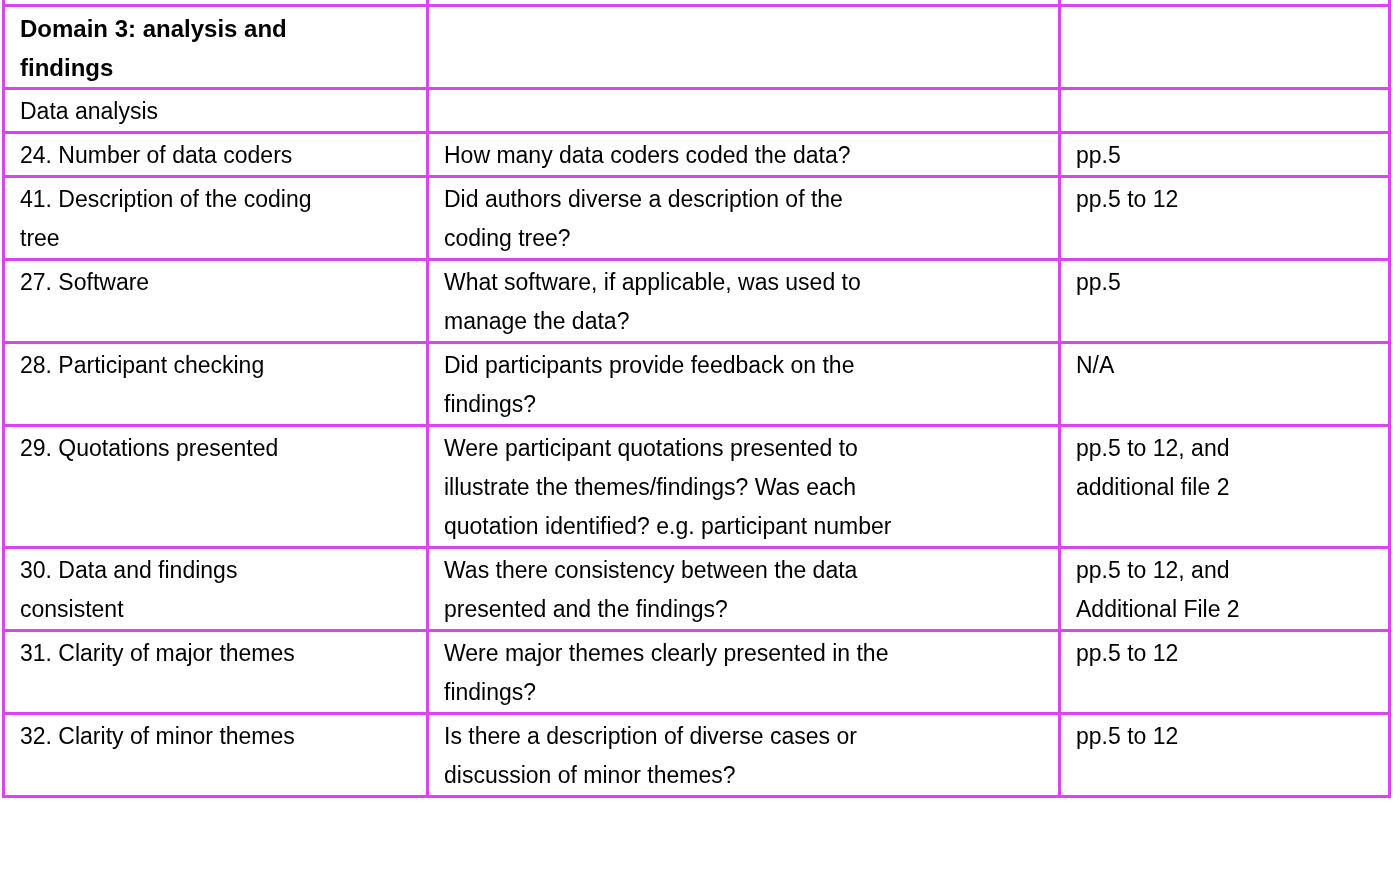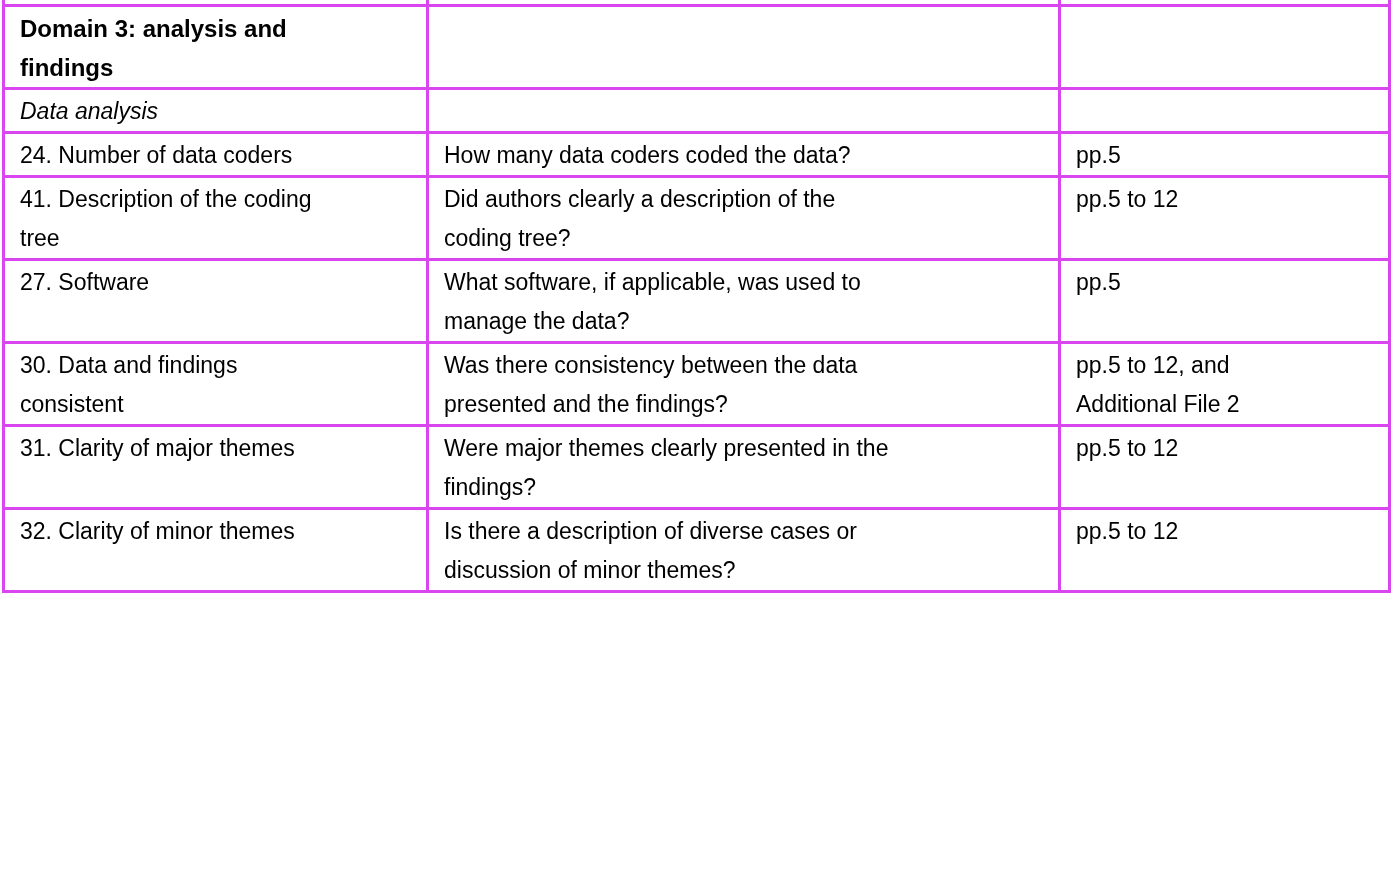--- a/index.html
+++ b/index.html
@@ -32,21 +32,20 @@
   tr.row-cropped-top td {
     border-top: none;
     padding: 0;
     height: 4px;
   }
   tr.row-domain-header td.col-item {
     font-weight: 700;
     font-size: 24px;
   }
   tr.row-subsection td.col-item {
-    font-style: italic;
   }
 </style>
 </head>
 <body>
 
 <table class="doc-table">
   <colgroup>
     <col style="width:424px">
     <col style="width:632px">
     <col style="width:330px">
@@ -74,35 +73,49 @@
 
   <tr class="row-item" style="height:41px">
     <td class="col-item">24. Number of data coders</td>
     <td class="col-question">How many data coders coded the data?</td>
     <td class="col-pages">pp.5</td>
   </tr>
 
   <tr class="row-item" style="height:80px">
     <td class="col-item">41. Description of the coding
 tree</td>
-    <td class="col-question">Did authors clearly a description of the
+    <td class="col-question">Did authors diverse a description of the
 coding tree?</td>
     <td class="col-pages">pp.5 to 12</td>
   </tr>
 
 
   <tr class="row-item" style="height:80px">
     <td class="col-item">27. Software</td>
     <td class="col-question">What software, if applicable, was used to
 manage the data?</td>
     <td class="col-pages">pp.5</td>
   </tr>
 
+  <tr class="row-item" style="height:81px">
+    <td class="col-item">28. Participant checking</td>
+    <td class="col-question">Did participants provide feedback on the
+findings?</td>
+    <td class="col-pages">N/A</td>
+  </tr>
 
 
+  <tr class="row-item" style="height:119px">
+    <td class="col-item">29. Quotations presented</td>
+    <td class="col-question">Were participant quotations presented to
+illustrate the themes/findings? Was each
+quotation identified? e.g. participant number</td>
+    <td class="col-pages">pp.5 to 12, and
+additional file 2</td>
+  </tr>
 
   <tr class="row-item" style="height:81px">
     <td class="col-item">30. Data and findings
 consistent</td>
     <td class="col-question">Was there consistency between the data
 presented and the findings?</td>
     <td class="col-pages">pp.5 to 12, and
 Additional File 2</td>
   </tr>
 

